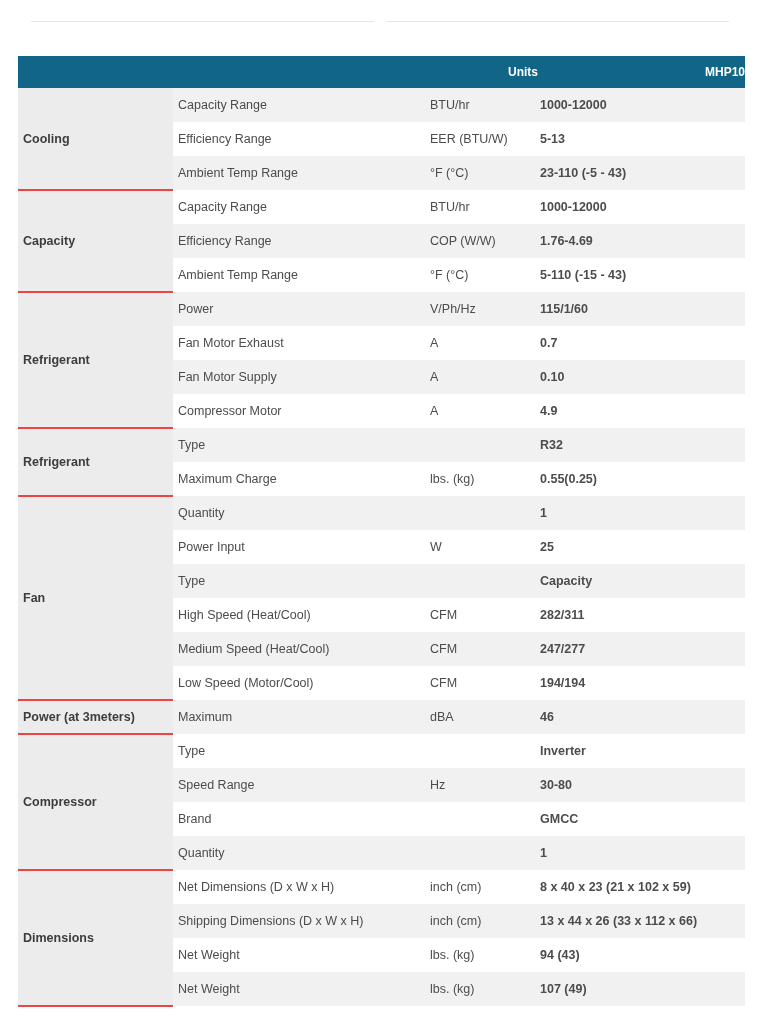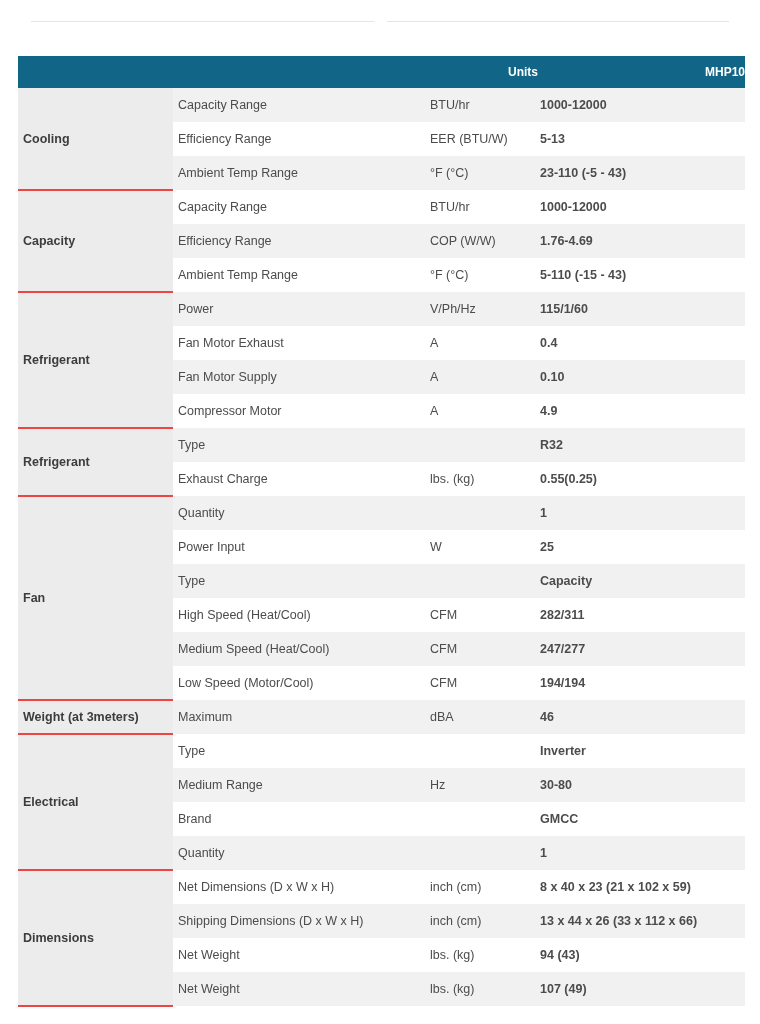--- a/index.html
+++ b/index.html
@@ -127,40 +127,40 @@
       </tr>
       <tr class="shade">
         <th class="cat" rowspan="4">Refrigerant</th>
         <td class="label">Power</td>
         <td class="units">V/Ph/Hz</td>
         <td class="value">115/1/60</td>
       </tr>
       <tr>
         <td class="label">Fan Motor Exhaust</td>
         <td class="units">A</td>
-        <td class="value">0.4</td>
+        <td class="value">0.7</td>
       </tr>
       <tr class="shade">
         <td class="label">Fan Motor Supply</td>
         <td class="units">A</td>
         <td class="value">0.10</td>
       </tr>
       <tr>
         <td class="label">Compressor Motor</td>
         <td class="units">A</td>
         <td class="value">4.9</td>
       </tr>
       <tr class="shade">
         <th class="cat" rowspan="2">Refrigerant</th>
         <td class="label">Type</td>
         <td class="units"></td>
         <td class="value">R32</td>
       </tr>
       <tr>
-        <td class="label">Exhaust Charge</td>
+        <td class="label">Maximum Charge</td>
         <td class="units">lbs. (kg)</td>
         <td class="value">0.55(0.25)</td>
       </tr>
       <tr class="shade">
         <th class="cat" rowspan="6">Fan</th>
         <td class="label">Quantity</td>
         <td class="units"></td>
         <td class="value">1</td>
       </tr>
       <tr>
@@ -182,33 +182,33 @@
         <td class="label">Medium Speed (Heat/Cool)</td>
         <td class="units">CFM</td>
         <td class="value">247/277</td>
       </tr>
       <tr>
         <td class="label">Low Speed (Motor/Cool)</td>
         <td class="units">CFM</td>
         <td class="value">194/194</td>
       </tr>
       <tr class="shade">
-        <th class="cat" rowspan="1">Weight (at 3meters)</th>
+        <th class="cat" rowspan="1">Power (at 3meters)</th>
         <td class="label">Maximum</td>
         <td class="units">dBA</td>
         <td class="value">46</td>
       </tr>
       <tr>
-        <th class="cat" rowspan="4">Electrical</th>
+        <th class="cat" rowspan="4">Compressor</th>
         <td class="label">Type</td>
         <td class="units"></td>
         <td class="value">Inverter</td>
       </tr>
       <tr class="shade">
-        <td class="label">Medium Range</td>
+        <td class="label">Speed Range</td>
         <td class="units">Hz</td>
         <td class="value">30-80</td>
       </tr>
       <tr>
         <td class="label">Brand</td>
         <td class="units"></td>
         <td class="value">GMCC</td>
       </tr>
       <tr class="shade">
         <td class="label">Quantity</td>

